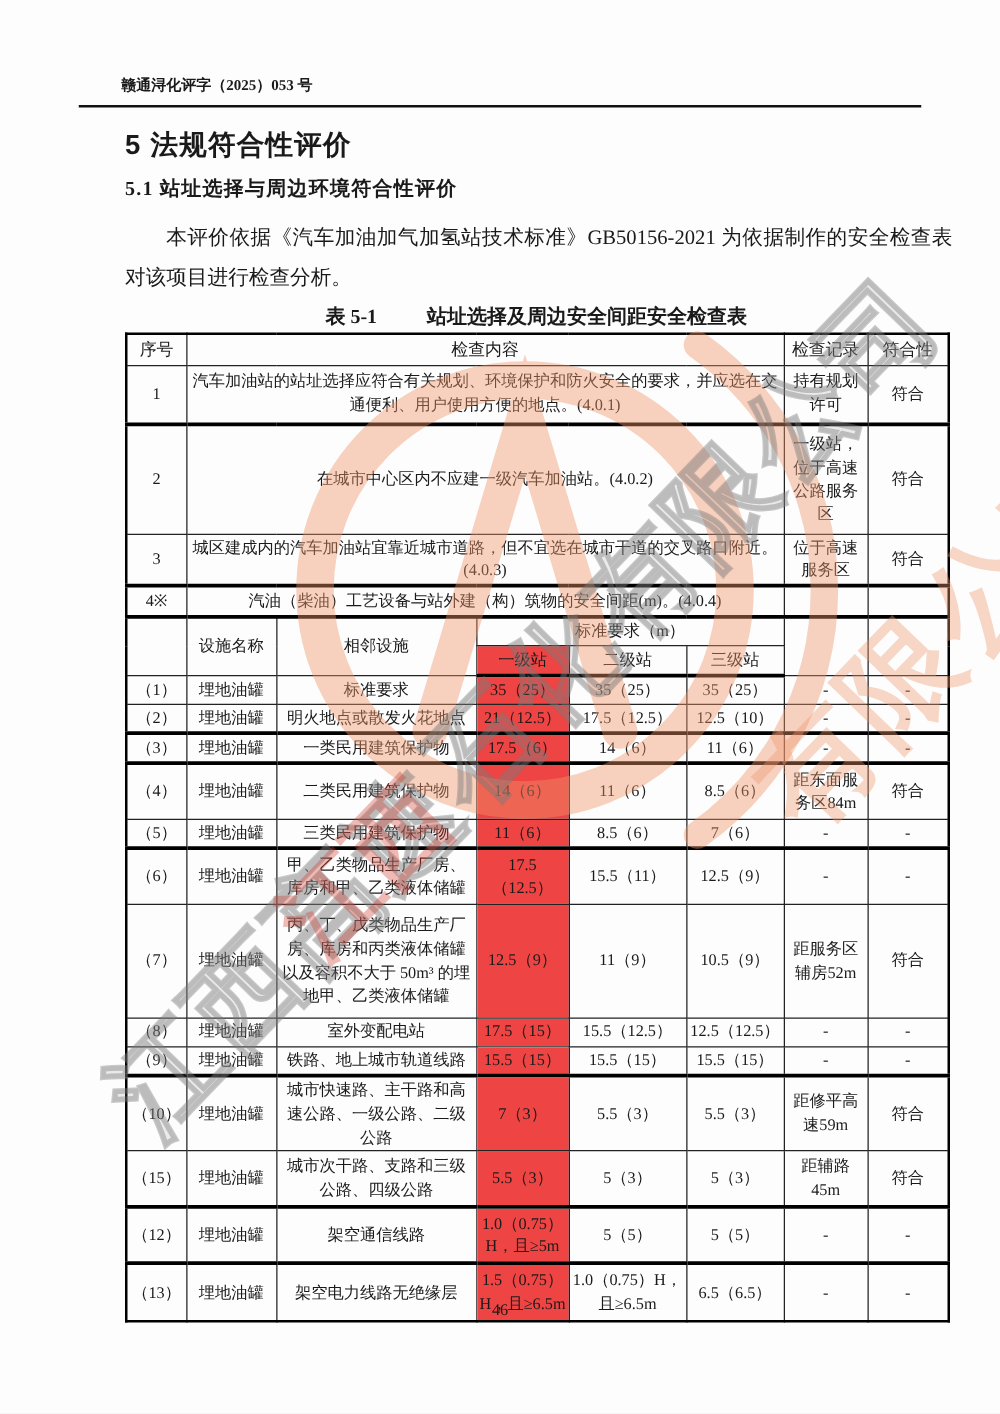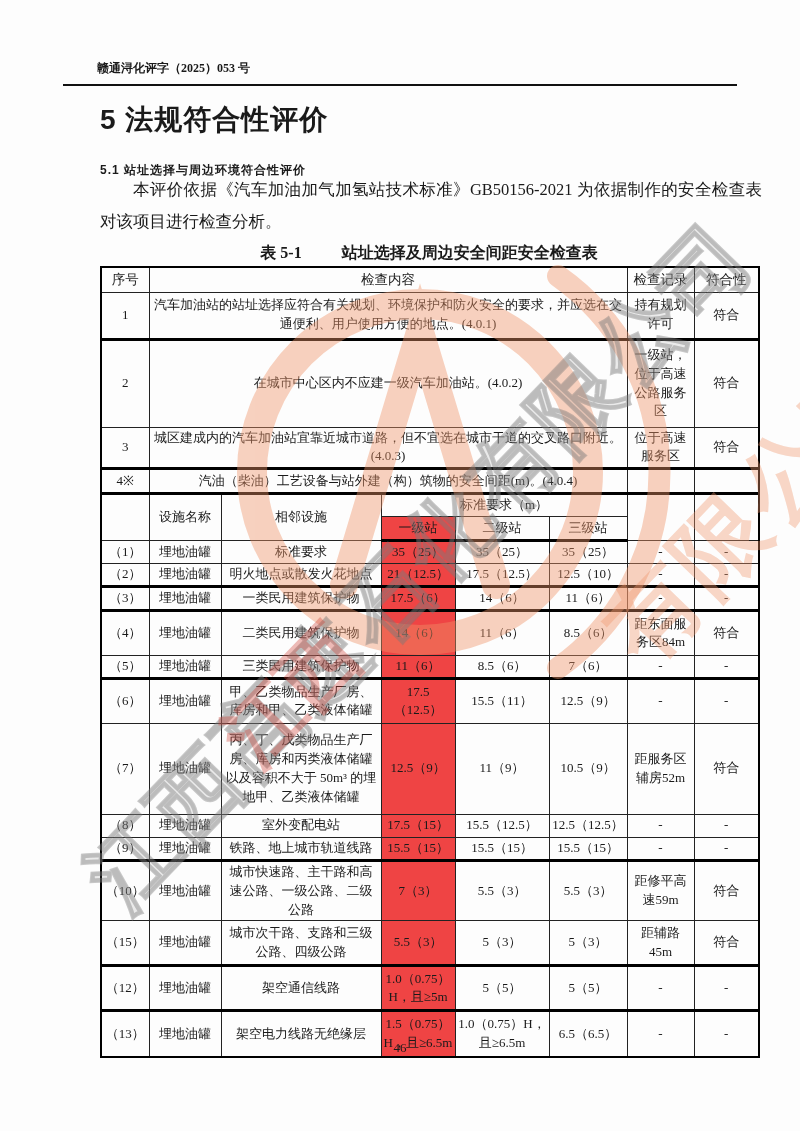--- a/index.html
+++ b/index.html
@@ -3,22 +3,22 @@
 <meta charset="utf-8">
 <style>
   * { margin:0; padding:0; box-sizing:border-box; }
   html,body { background:#e9e9e9; }
   body { font-family:"Liberation Serif","DejaVu Serif",serif; color:#1a1a1a; }
   .page { position:relative; width:800px; height:1131px; margin:0 auto; background:#fdfdfd; overflow:hidden; }
 
   .doc-header { position:absolute; left:97px; top:60px; width:642px; display:flex; justify-content:space-between; font-size:12px; font-weight:bold; white-space:nowrap; }
   .header-rule { position:absolute; left:63px; top:84px; width:674px; height:2px; background:#111; }
 
-  .h1 { position:absolute; left:100px; top:101px; font-family:"Liberation Sans","DejaVu Sans",sans-serif; font-weight:bold; font-size:28px; letter-spacing:1px; }
-  .h2 { position:absolute; left:100px; top:162px; font-family:Liberation Sans, sans-serif; font-weight:bold; font-size:12px; letter-spacing:1px; }
+  .h1 { position:absolute; left:100px; top:101px; font-family:"Liberation Sans","DejaVu Sans",sans-serif; font-weight:bold; font-size:22px; letter-spacing:1px; }
+  .h2 { position:absolute; left:100px; top:141px; font-family:Liberation Serif, serif; font-weight:bold; font-size:16px; letter-spacing:1px; }
   .para { position:absolute; left:100px; top:174px; width:662px; font-size:16.5px; line-height:32px; text-indent:2em; text-align:justify; }
 
   .caption { position:absolute; left:100px; top:243px; width:658px; text-align:center; font-weight:bold; font-size:16px; white-space:nowrap; }
   .caption .gap { display:inline-block; width:40px; }
 
   table.checklist { position:absolute; left:100px; top:266px; width:658px; border-collapse:collapse; table-layout:fixed; font-size:13px; border:2px solid #000; }
   table.checklist td { border:1px solid #222; text-align:center; vertical-align:middle; padding:1px 2px; line-height:1.45; overflow:hidden; }
   tr.head { height:25px; }
   tr.head td { font-size:13.5px; }
   td.head-content { border-top:4px solid #000; }

